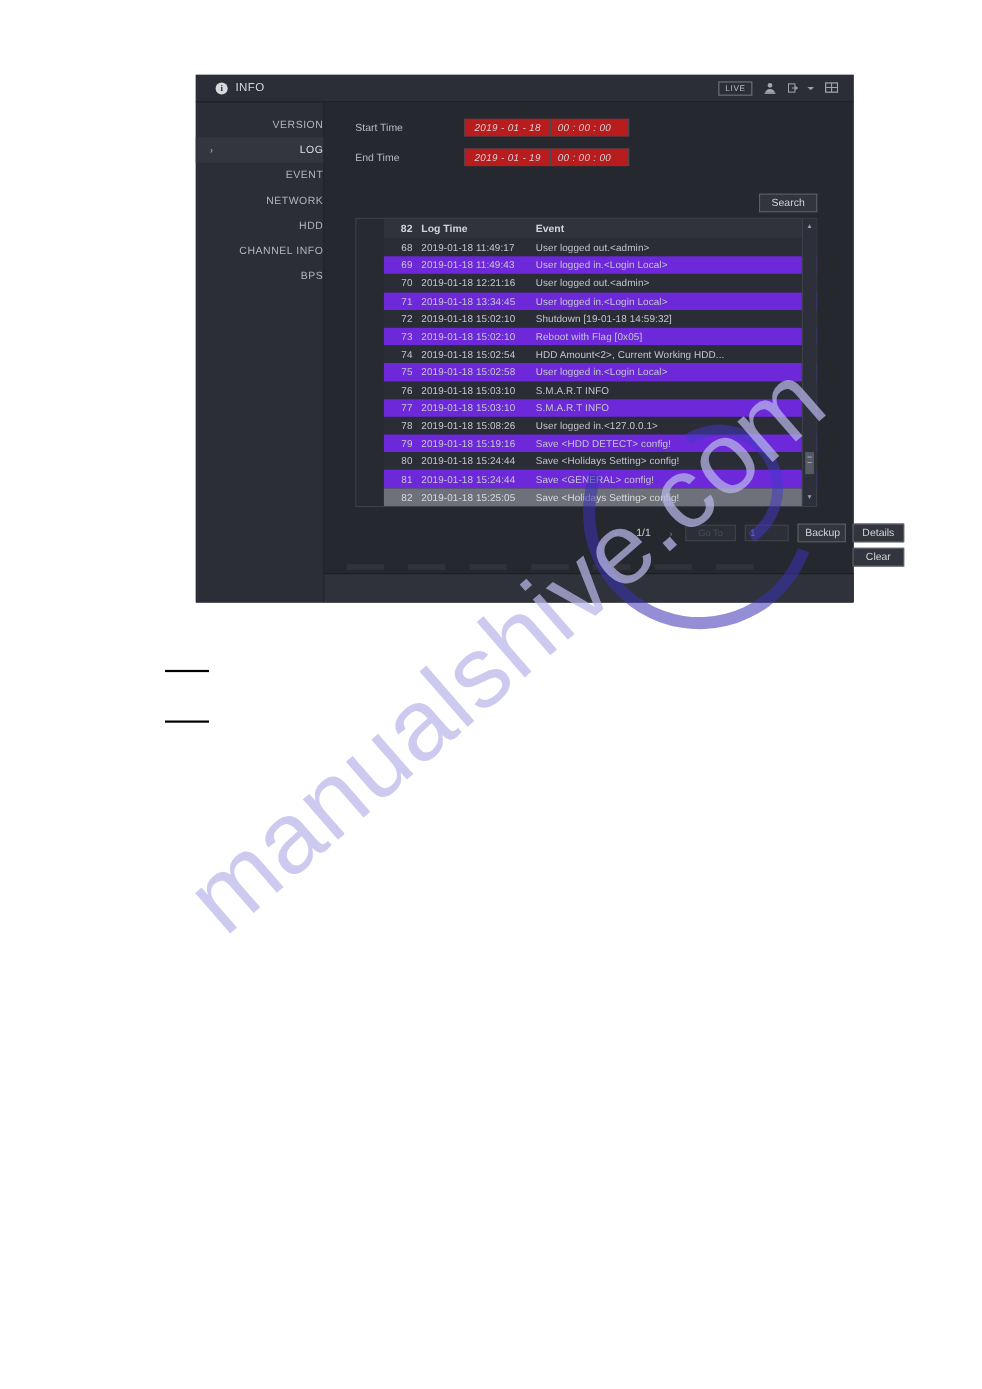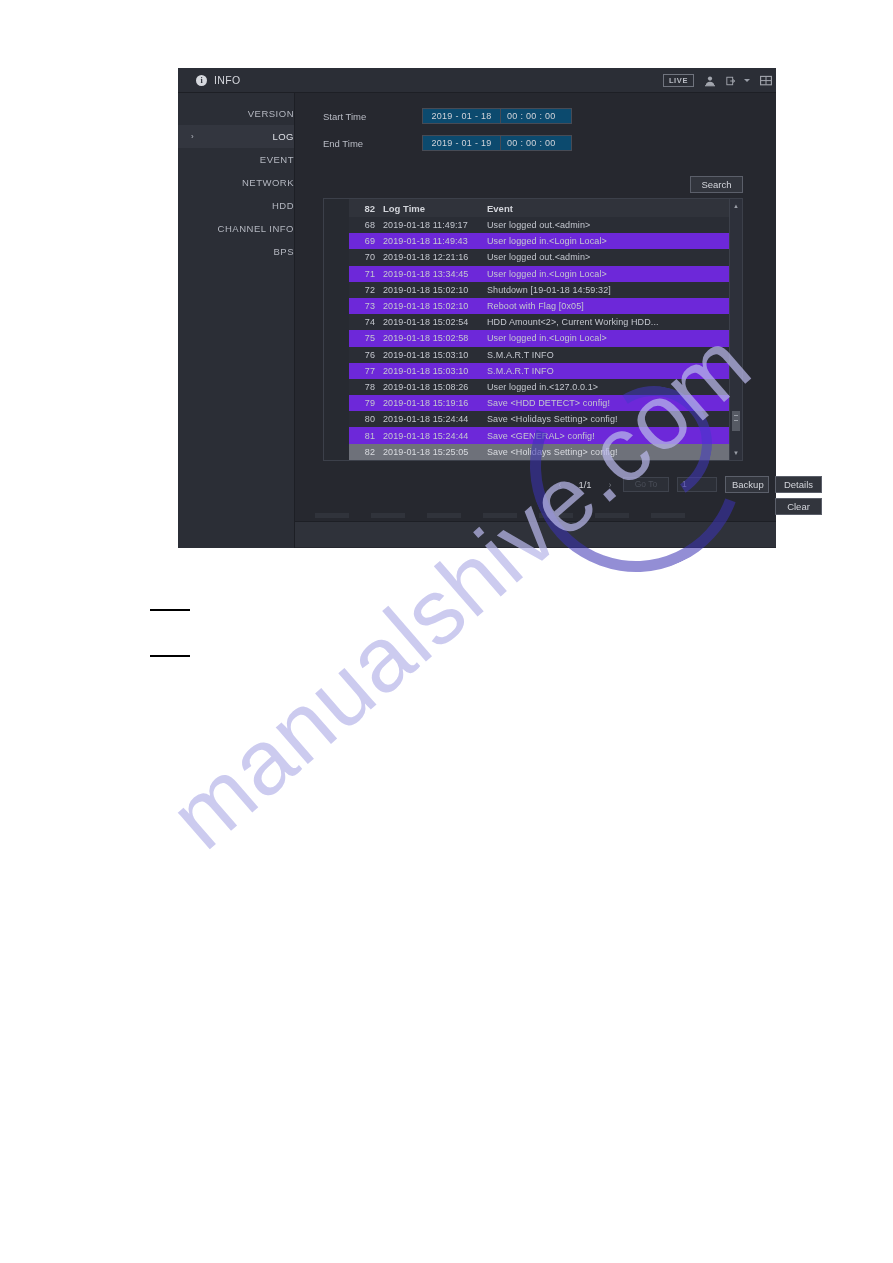--- a/index.html
+++ b/index.html
@@ -114,25 +114,24 @@
     text-align: center;
     font-family: "Liberation Serif", serif;
   }
   #title-text {
     font-size: 10.5px;
     color: #d5d7dd;
     letter-spacing: .4px;
   }
   #title-bar .t-right {
     position: absolute;
-    right: 4px;
-    display: flex;
-    align-items: flex-end;
+    right: 14px;
+    display: flex;
+    align-items: flex-start;
     gap: 10px;
-    font-weight: bold;
   }
   .live-badge {
     border: 1px solid #70747e;
     color: #b9bcc4;
     font-size: 7.5px;
     padding: 1px 5px 1px 5px;
     letter-spacing: .6px;
     line-height: 9px;
   }
   .tb-icon {
@@ -224,27 +223,28 @@
   }
   .select-caret {
     width: 0; height: 0;
     border-left: 3.5px solid transparent;
     border-right: 3.5px solid transparent;
     border-top: 4px solid #80848e;
   }
   .datetime-box {
     width: 150px;
     height: 16px;
-    background: #0c4a6e;
+    background: #b91c1c;
     border: 1px solid #474b55;
     display: flex;
     align-items: stretch;
     font-size: 9px;
     color: #d2d4da;
     box-sizing: border-box;
+    font-style: italic;
   }
   .dt-date {
     flex: 0 0 77px;
     display: flex; align-items: center; justify-content: center;
     border-right: 1px solid #474b55;
     letter-spacing: .3px;
   }
   .dt-time {
     flex: 1;
     display: flex; align-items: center;

